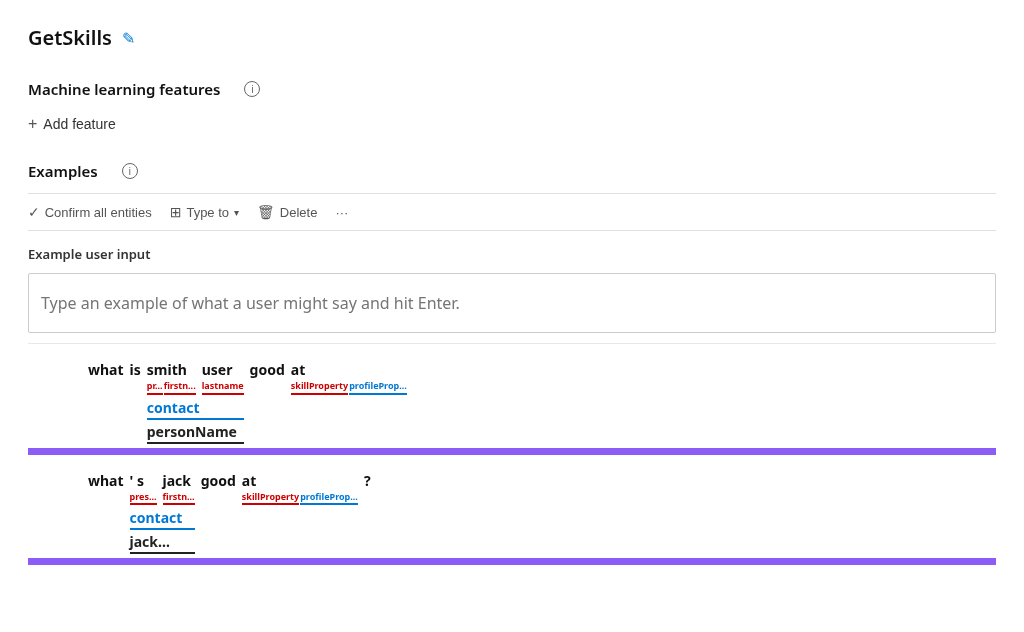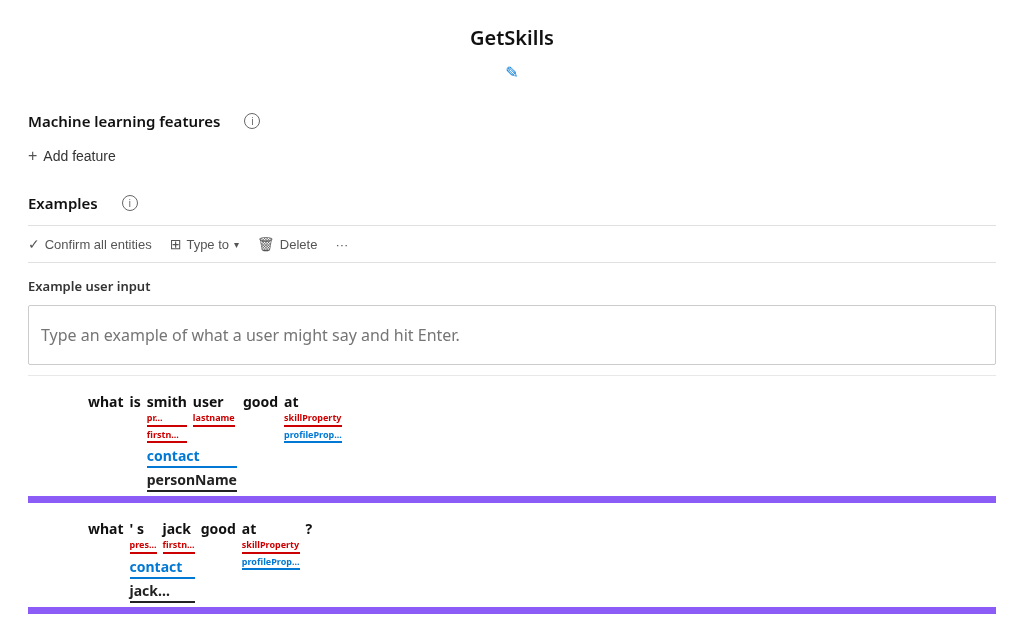--- a/index.html
+++ b/index.html
@@ -13,21 +13,20 @@
       width: 1024px;
       min-height: 632px;
       padding: 24px 28px;
       overflow: hidden;
     }
     .page-title-row {
       display: flex;
       align-items: center;
       gap: 10px;
       margin-bottom: 28px;
-      flex-direction: column;
     }
     .page-title {
       font-size: 20px;
       font-weight: 600;
       color: #111;
     }
     .edit-icon {
       color: #0078d4;
       font-size: 16px;
       cursor: pointer;
@@ -129,21 +128,21 @@
       align-items: flex-start;
       min-width: 0;
     }
     .token-text {
       font-size: 14px;
       color: #111;
       white-space: nowrap;
     }
     .token-annotations {
       display: flex;
-      flex-direction: column;
+      flex-direction: row;
       gap: 1px;
       width: 100%;
     }
     .ann {
       font-size: 9px;
       border-bottom: 2px solid;
       white-space: nowrap;
       line-height: 1.5;
       display: block;
     }

